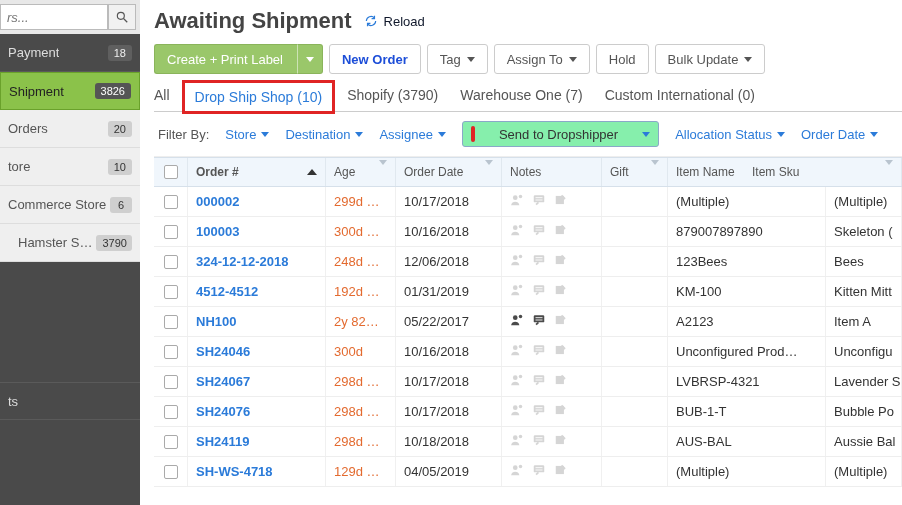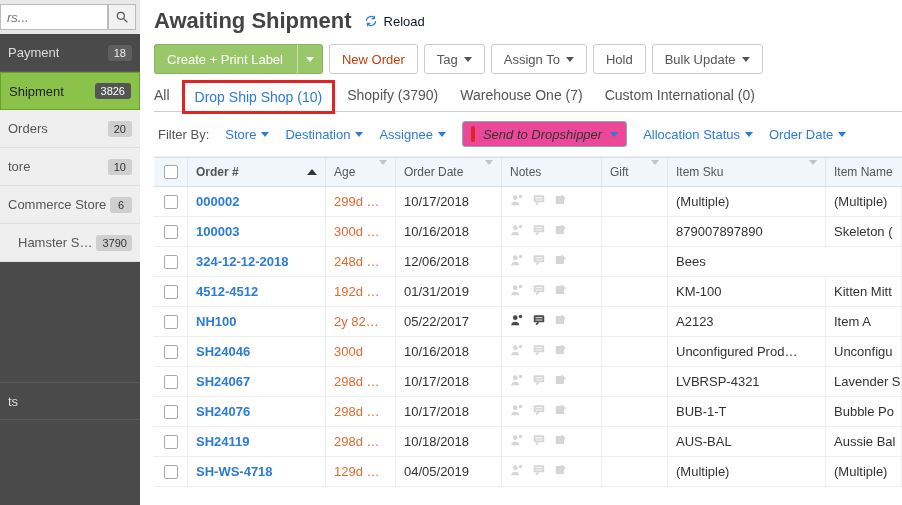--- a/index.html
+++ b/index.html
@@ -25,33 +25,33 @@
   .title-row { display:flex; align-items:center; gap:12px; padding:8px 0 6px 0; }
   .title-row h1 { font-size:22px; font-weight:600; color:#444; }
   .reload { display:flex; align-items:center; gap:6px; color:#0f172a; font-size:13px; cursor:pointer;}
   .reload svg { width:14px; height:14px; }
   
   .toolbar { display:flex; gap:6px; padding:4px 0 12px 0; align-items:center; flex-wrap:nowrap;}
   .btn { border:1px solid #ccc; background:#fff; height:30px; padding:0 12px; border-radius:3px; font-size:13px; color:#555; display:flex; align-items:center; gap:6px; cursor:pointer; white-space:nowrap;}
   .btn.green { background:#9ac76a; border-color:#8ab45b; color:#fff; }
   .btn.green.split { border-right:none; border-top-right-radius:0; border-bottom-right-radius:0; padding-right:14px;}
   .btn.green.split-drop { border-left:1px solid rgba(255,255,255,0.5); border-top-left-radius:0; border-bottom-left-radius:0; padding:0 8px;}
-  .btn.strong { color:#c2410c; font-weight:400;}
+  .btn.strong { color:#1d4ed8; font-weight:700;}
   .caret { width:0; height:0; border-left:4px solid transparent; border-right:4px solid transparent; border-top:5px solid currentColor;}
   
   .tabs-row { border-bottom:1px solid #ccc; display:flex; align-items:center; gap:22px; padding:0 0 8px 0; font-size:14px; color:#555; position:relative;}
   .tab { cursor:pointer; }
   .tab.link { color:#2b7bd9; }
   .tab.selected-box { border:3px solid #e02424; padding:6px 10px; margin:-6px -10px; margin-bottom:-11px;}
   
   .filter-row { display:flex; align-items:center; gap:16px; padding:9px 0 9px 4px; font-size:13px; flex-wrap:nowrap; border-bottom:1px solid #eee;}
   .filter-label { color:#555;}
   .filter-drop { color:#2b7bd9; display:flex; align-items:center; gap:5px; cursor:pointer; white-space:nowrap;}
   .filter-drop .caret { border-top-color:#2b7bd9;}
-  .chip { border:1px solid #8aa8c8; border-radius:3px; background:#ec4899; height:26px; display:flex; align-items:center; gap:8px; padding:0 8px; cursor:pointer;font-style:italic;}
+  .chip { border:1px solid #8aa8c8; border-radius:3px; background:#86efac; height:26px; display:flex; align-items:center; gap:24px; padding:0 8px; cursor:pointer;}
   .chip .bar { width:4px; height:16px; background:#e02424; border-radius:2px;}
   .chip .caret { border-top-color:#2b7bd9;}
   
   
   .grid { width:100%; overflow:hidden;}
   .ghead { display:flex; background:#f0f6fc; border-top:1px solid #d6e0ea; border-bottom:1px solid #d6e0ea; height:30px; align-items:center; font-size:12px; color:#555;}
   .col { display:flex; align-items:center; padding:0 8px; height:100%; border-right:1px solid #e0e8ef;}
   .col.chk { width:34px; justify-content:center;}
   .col.order { width:138px; font-weight:600;}
   .col.age { width:70px;}
@@ -215,27 +215,27 @@
           <span>Order Date</span>
           <span class="hdrop"><span class="caret"></span></span>
         </div>
       <div class="col notes">
           <span>Notes</span>
         </div>
       <div class="col gift">
           <span>Gift</span>
           <span class="hdrop"><span class="caret"></span></span>
         </div>
+      <div class="col name">
+          <span>Item Name</span>
+        </div>
       <div class="col sku">
           <span>Item Sku</span>
           <span class="hdrop"><span class="caret"></span></span>
         </div>
-      <div class="col name">
-          <span>Item Name</span>
-        </div>
     </div>
     <div id="grid-body">
         <div class="grow">
           <div class="col chk">
             <div class="chkbox"></div>
           </div>
           <div class="col order">
             <a href="#">000002</a>
           </div>
           <div class="col age">299d …</div>
@@ -317,20 +317,21 @@
                   <line x1="6" y1="8" x2="18" y2="8" stroke="#fff" stroke-width="1.5"></line>
                   <line x1="6" y1="12" x2="18" y2="12" stroke="#fff" stroke-width="1.5"></line>
                 </svg></span>
               <span><svg class="icon" viewBox="0 0 24 24">
                   <rect x="3" y="5" width="14" height="14" fill="currentColor"></rect>
                   <path d="M14 3l6 6-9 9H5v-6z" fill="currentColor"></path>
                 </svg></span>
             </span>
           </div>
           <div class="col gift"></div>
+          <div class="col sku">123Bees</div>
           <div class="col name">Bees</div>
         </div>
         <div class="grow">
           <div class="col chk">
             <div class="chkbox"></div>
           </div>
           <div class="col order">
             <a href="#">4512-4512</a>
           </div>
           <div class="col age">192d …</div>

